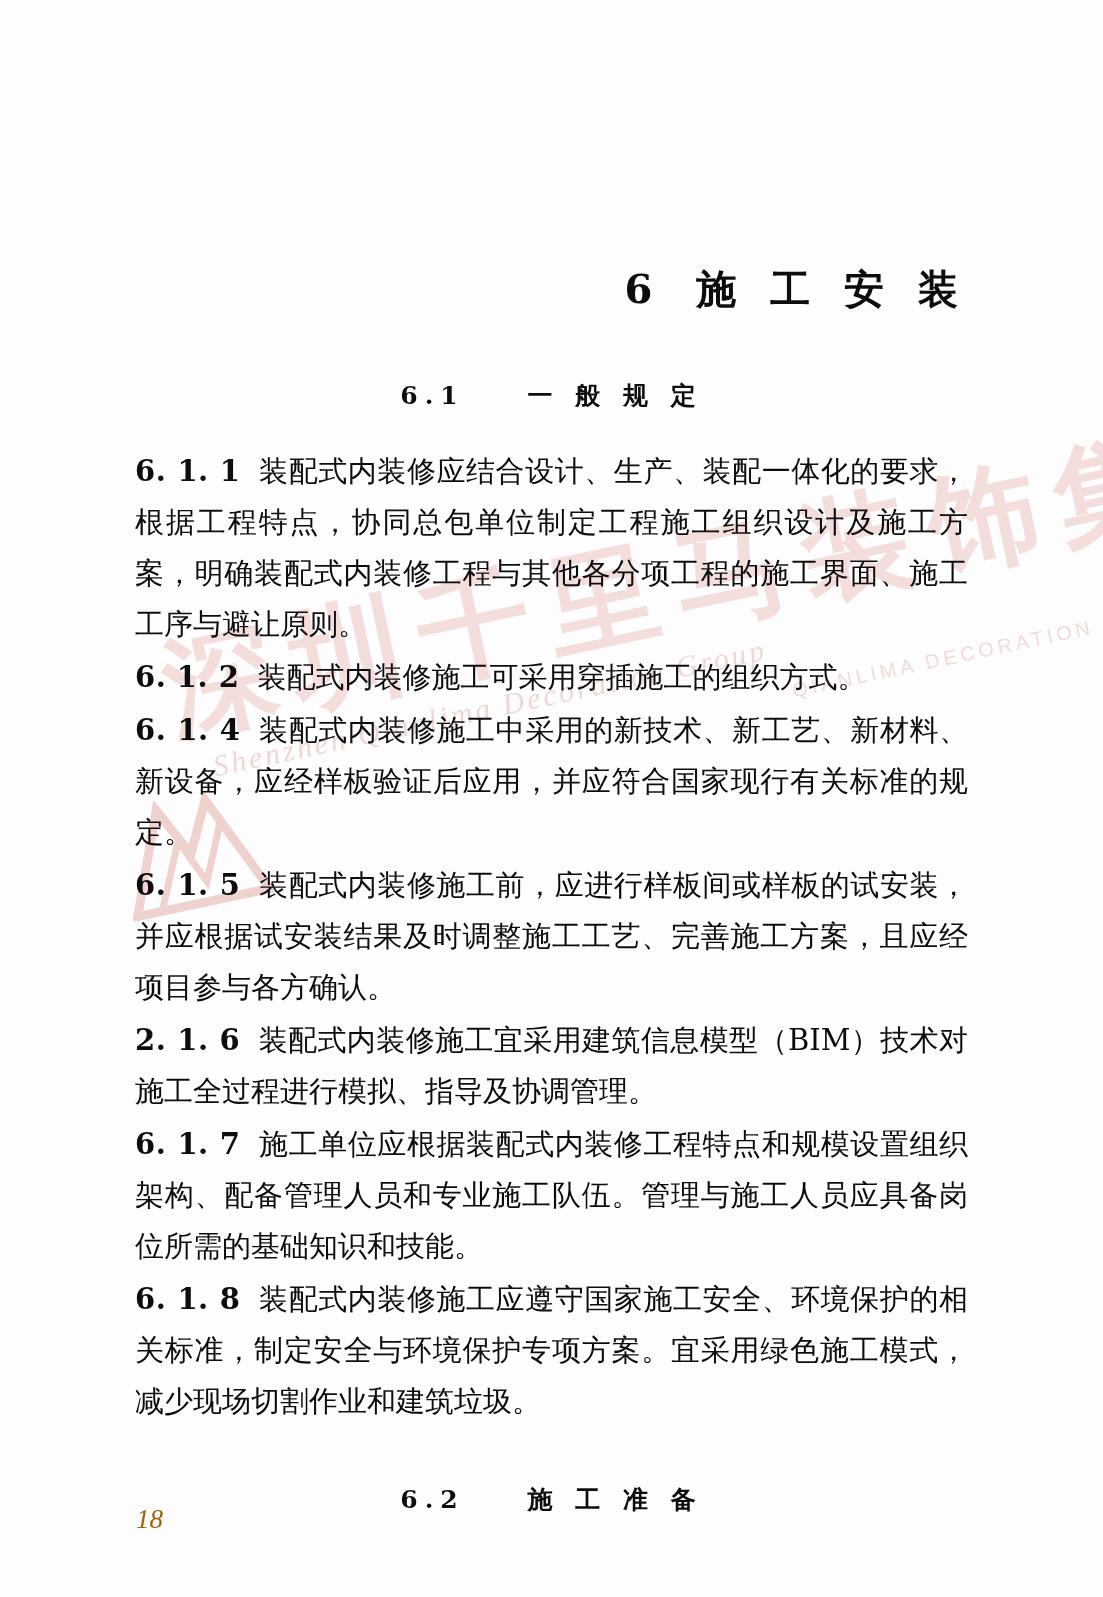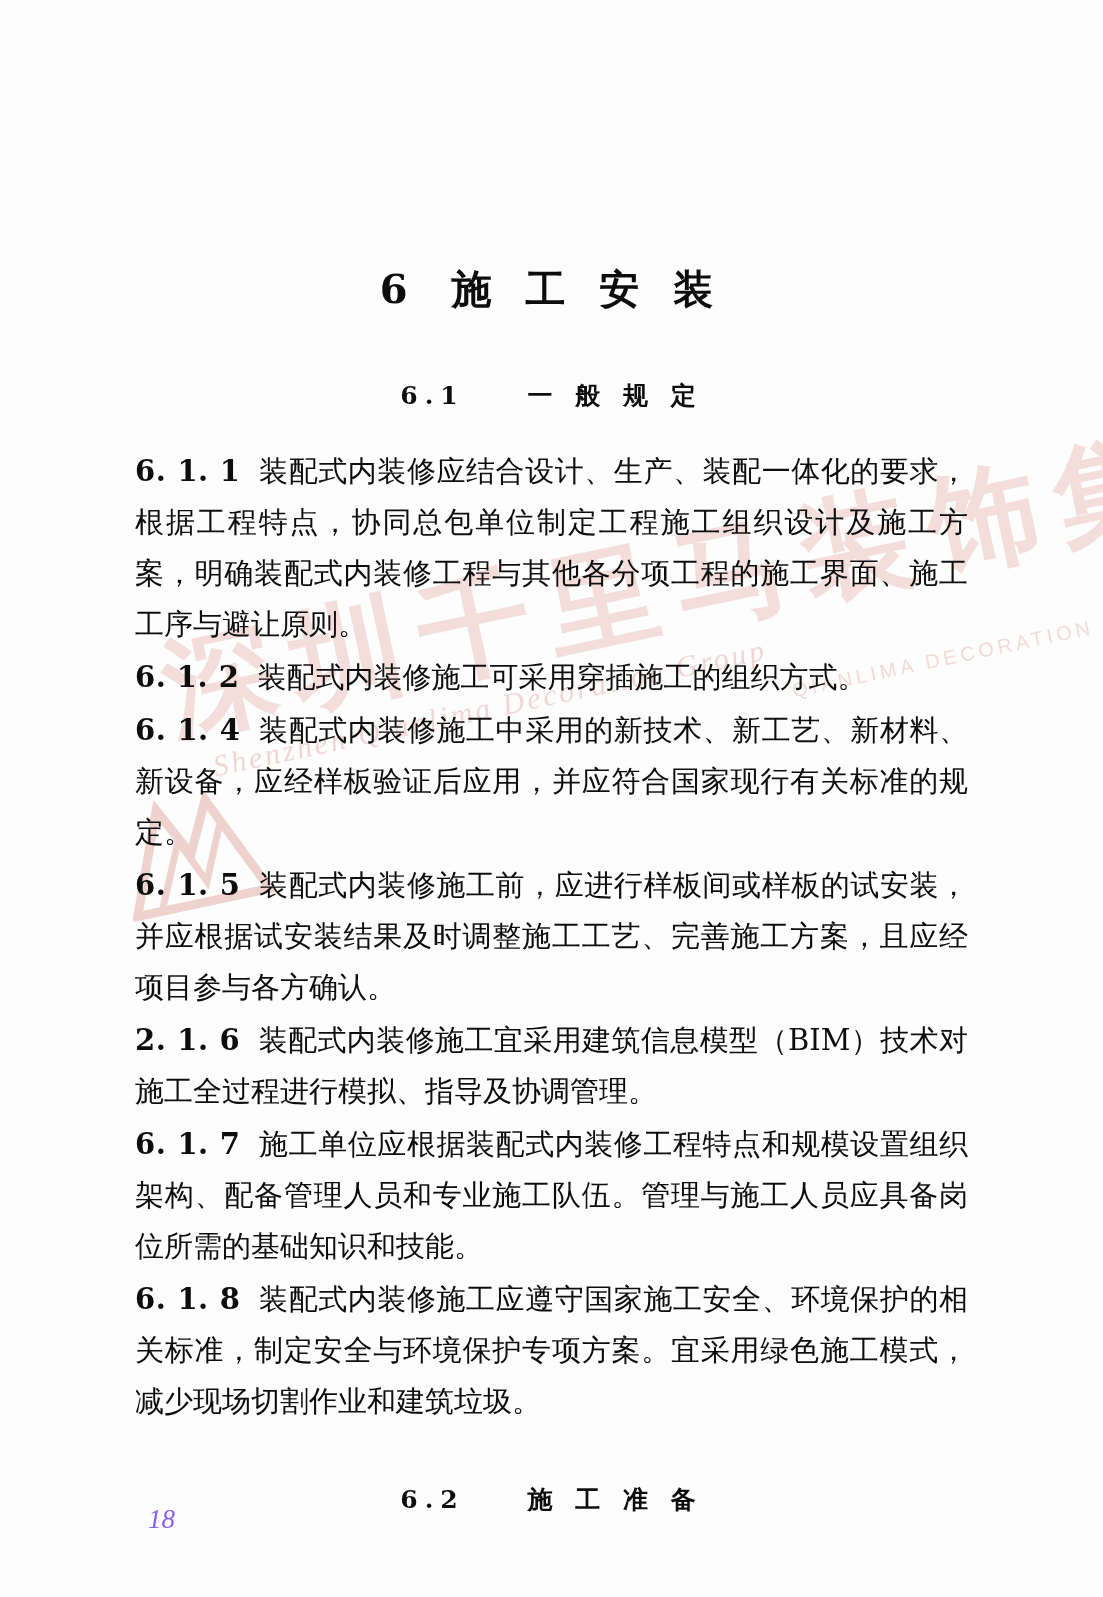--- a/index.html
+++ b/index.html
@@ -75,21 +75,21 @@
     transform-origin: left top;
     opacity: 0.22;
   }
   
   .content {
     position: relative;
     z-index: 2;
     padding: 0 135px;
   }
   .chapter-title {
-    text-align: center;
+    text-align: right;
     font-size: 40px;
     font-weight: 700;
     letter-spacing: 10px;
     margin: 262px 0 0 0;
     color: #0d0d0d;
   }
   .chapter-title .num {
     letter-spacing: 20px;
   }
   .section-title {
@@ -113,26 +113,26 @@
     text-indent: 0;
     color: #0d0d0d;
   }
   p.clause .no {
     font-weight: 700;
     letter-spacing: 0.5px;
     margin-right: 18px;
   }
   .page-number {
     position: absolute;
-    left: 148px;
+    left: 136px;
     bottom: 62px;
     font-family: "Liberation Serif", serif;
     font-style: italic;
     font-size: 27px;
-    color: #8b5cf6;
+    color: #a16207;
     z-index: 2;
   }
 </style>
 </head>
 <body>
 
 <div class="page">
 
   <div class="watermark">
     <div class="wm-cn">深圳千里马装饰集团</div>

